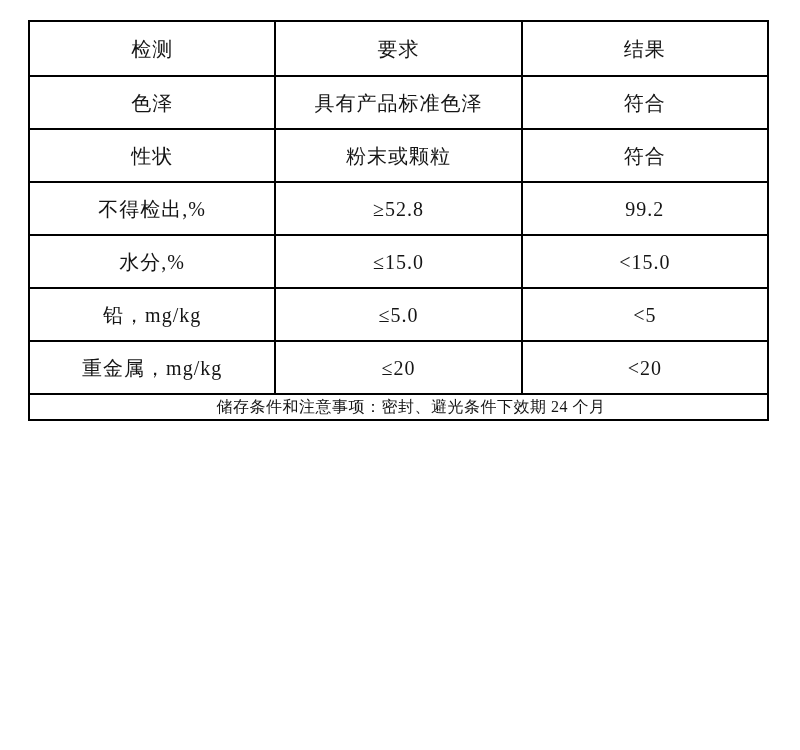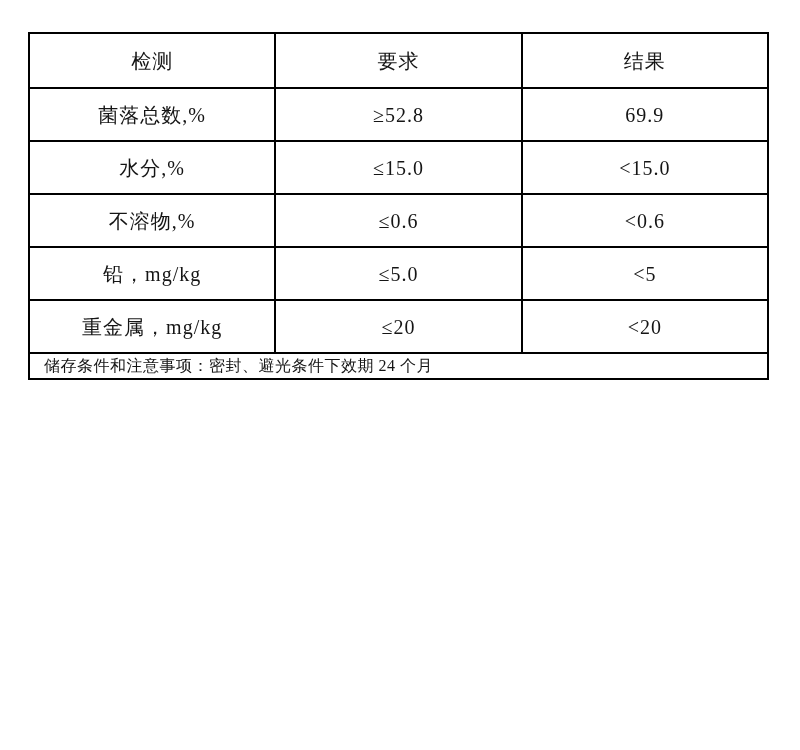--- a/index.html
+++ b/index.html
@@ -15,21 +15,21 @@
     color: #151515;
   }
   .doc-page {
     position: absolute;
     inset: 0;
     background: #ffffff;
   }
   table.spec-table {
     position: absolute;
     left: 28px;
-    top: 32px;
+    top: 20px;
     width: 741px;
     border-collapse: collapse;
     table-layout: fixed;
     background: #ffffff;
   }
   table.spec-table th,
   table.spec-table td {
     border: 2px solid #000000;
     text-align: center;
     vertical-align: middle;
@@ -46,53 +46,58 @@
   table.spec-table tbody td {
     height: 51px;
   }
   
   table.spec-table th,
   table.spec-table td {
     letter-spacing: 1px;
   }
   table.spec-table td.footer-cell {
     height: 24px;
-    text-align: left;
+    text-align: center;
     font-size: 16px;
-    padding-left: 14px;
+    padding-left: 25px;
     letter-spacing: 0.5px;
   }
 </style>
 </head>
 <body>
 
 <div class="doc-page">
   <table class="spec-table">
     <thead>
       <tr>
         <th>检测</th>
         <th>要求</th>
         <th>结果</th>
       </tr>
     </thead>
     <tbody>
       <tr>
-        <td>菌落总数,%</td>
+        <td>色泽</td>
+        <td>具有产品标准色泽</td>
+        <td>符合</td>
+      </tr>
+      <tr>
+        <td>性状</td>
+        <td>粉末或颗粒</td>
+        <td>符合</td>
+      </tr>
+      <tr>
+        <td>不得检出,%</td>
         <td>≥52.8</td>
-        <td>69.9</td>
+        <td>99.2</td>
       </tr>
       <tr>
         <td>水分,%</td>
         <td>≤15.0</td>
         <td>&lt;15.0</td>
-      </tr>
-      <tr>
-        <td>不溶物,%</td>
-        <td>≤0.6</td>
-        <td>&lt;0.6</td>
       </tr>
       <tr>
         <td>铅，mg/kg</td>
         <td>≤5.0</td>
         <td>&lt;5</td>
       </tr>
       <tr>
         <td>重金属，mg/kg</td>
         <td>≤20</td>
         <td>&lt;20</td>

